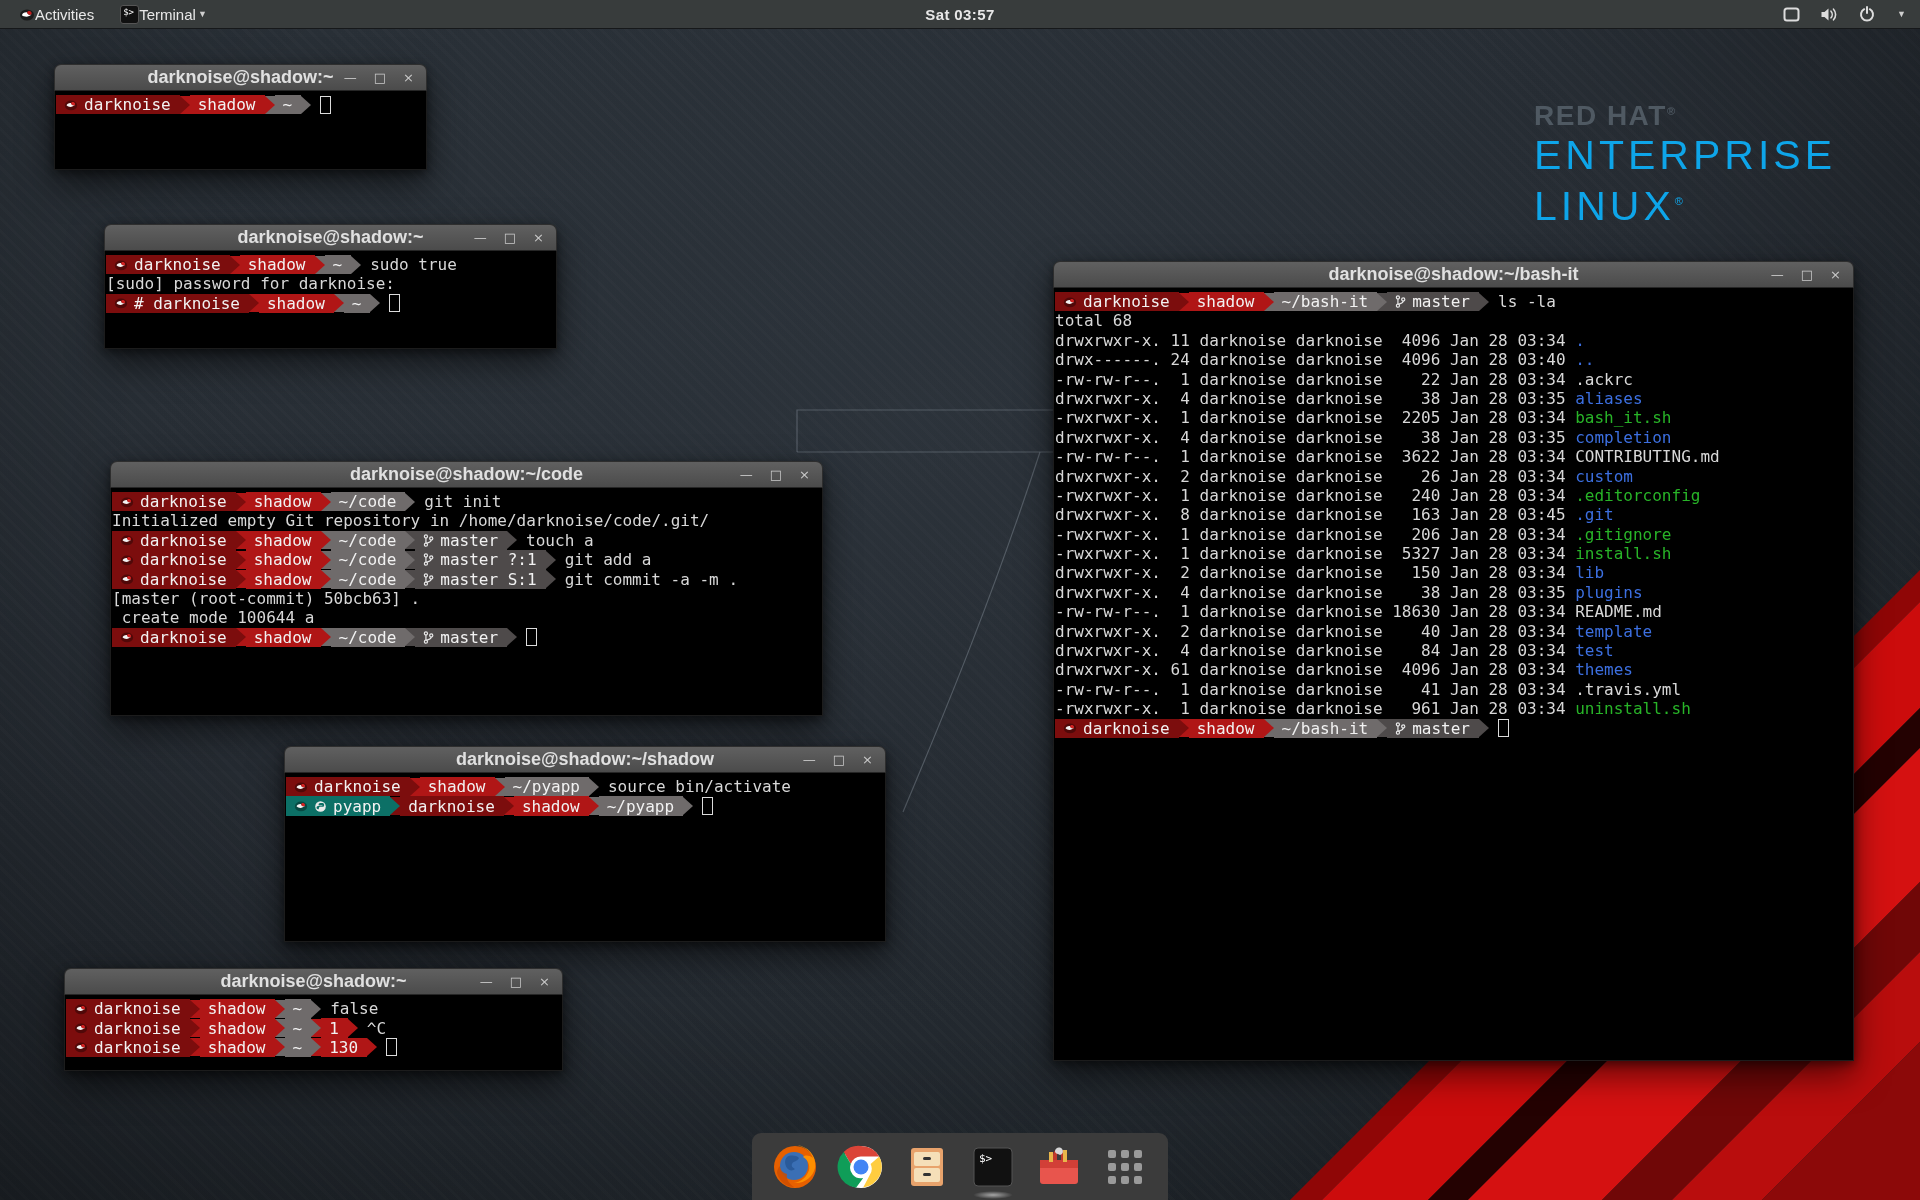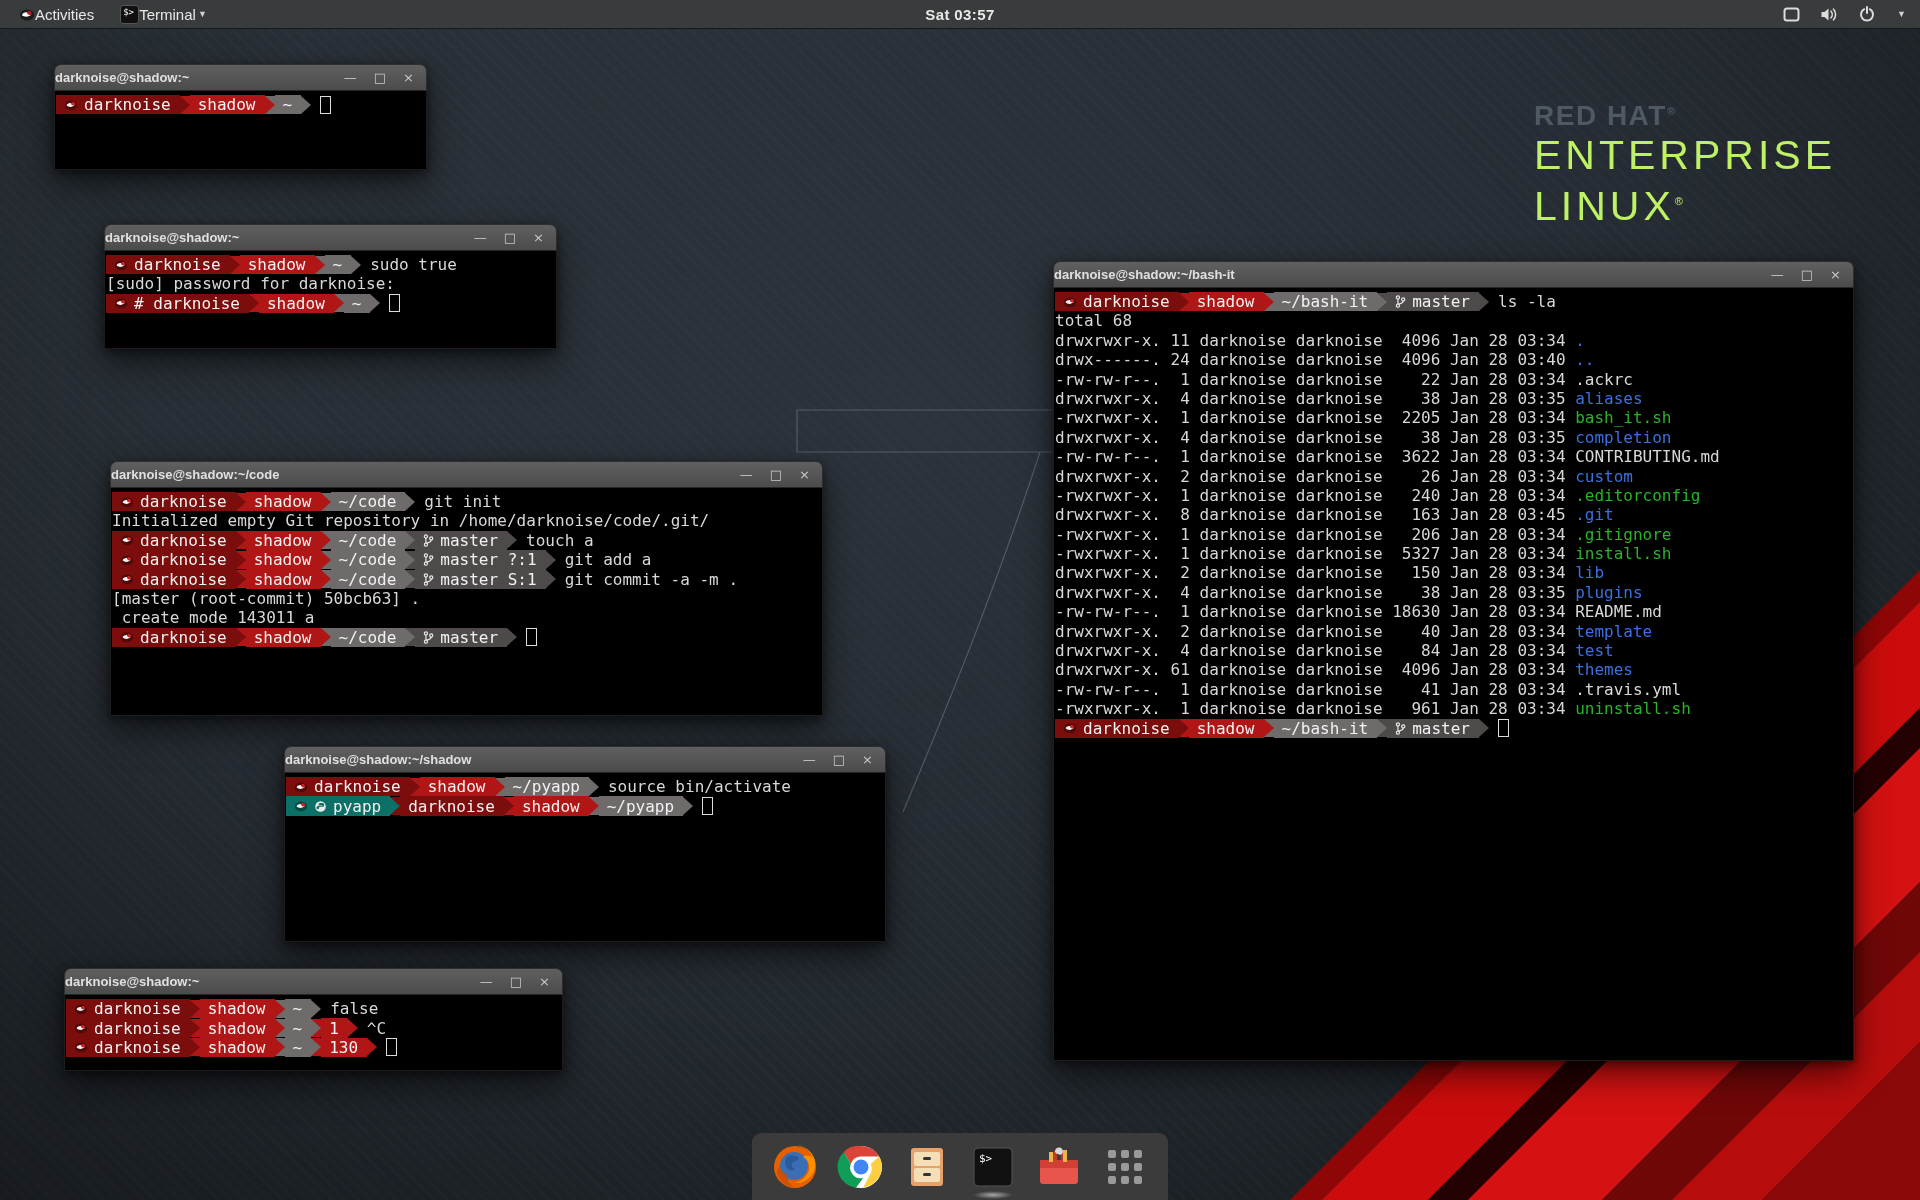--- a/index.html
+++ b/index.html
@@ -21,28 +21,28 @@
   .rh-dot svg{display:block;}
   .term-tile{width:19px;height:19px;background:#101010;border:1px solid #555;border-radius:3px;
     color:#fff;font-family:"DejaVu Sans Mono",monospace;font-size:9px;display:flex;align-items:flex-start;justify-content:flex-start;padding:1px 0 0 2px;box-sizing:border-box;}
   .caret{font-size:9px;color:#cfcfcf;margin-left:2px;}
   #clock{position:absolute;left:0;right:0;text-align:center;font-weight:bold;letter-spacing:.4px;}
   .tb-right{margin-left:auto;display:flex;align-items:center;gap:20px;padding-right:14px;z-index:2;}
   .tb-right svg{display:block;}
   
   #branding{position:absolute;left:1534px;top:100px;color:#4b555e;z-index:1;user-select:none;}
   #branding .b1{font-size:28px;font-weight:bold;letter-spacing:1.5px;color:#4f5962;}
-  #branding .b2,#branding .b3{font-size:41px;font-weight:300;letter-spacing:4px;line-height:46px;color:#bef264;}
+  #branding .b2,#branding .b3{font-size:41px;font-weight:300;letter-spacing:4px;line-height:46px;color:#0ea5e9;}
   #branding sup{font-size:11px;vertical-align:super;}
   
   .window{position:absolute;border-radius:8px 8px 2px 2px;box-shadow:0 14px 34px rgba(0,0,0,.55),0 3px 10px rgba(0,0,0,.45);z-index:10;}
   .titlebar{height:27px;border-radius:7px 7px 0 0;background:linear-gradient(#606060,#4b4b4b);
     border:1px solid #2e2e2e;border-bottom:1px solid #262626;box-sizing:border-box;
     display:flex;align-items:center;position:relative;}
-  .title{position:absolute;left:0;right:0;font-size:13px;font-weight:bold;color:#e0e0e0;}
+  .title{position:absolute;left:0;right:0;text-align:center;font-size:18px;font-weight:bold;color:#e0e0e0;}
   .winbtns{margin-left:auto;display:flex;align-items:center;gap:17px;padding-right:12px;z-index:2;}
   .winbtn{color:#c9c9c9;font-size:13px;line-height:13px;font-family:"DejaVu Sans",sans-serif;cursor:default;}
   .tbody{background:#000;border:1px solid #1c1c1c;border-top:none;box-sizing:border-box;
     font-family:"DejaVu Sans Mono",monospace;font-size:16px;color:#d8d8d8;
     padding:4px 1px 0 1px;overflow:hidden;height:calc(100% - 27px);}
   .line{height:19.4px;display:flex;align-items:center;white-space:pre;}
   .line.out{display:block;line-height:19.4px;}
   .seg{display:flex;align-items:center;height:19.4px;padding:0 9px 0 8px;color:#f2f2f2;gap:6px;}
   .pl-arrow{width:0;height:0;border-top:9.7px solid transparent;border-bottom:9.7px solid transparent;border-left:10px solid transparent;}
   .cmd{margin-left:9px;color:#d8d8d8;}
@@ -216,21 +216,21 @@
                   <path d="M8.1 4.4c.5 2 2.4 2.7 4.2 2.2.6-.7.6-2.4-1-3.3-1.3-.8-2.7-.1-3.2 1.1z" fill="#d42222"></path>
                 </svg></span><span>darknoise</span></span><span class="pl-arrow" style="border-left-color: rgb(124, 13, 13); background: rgb(176, 22, 22);"></span><span class="seg" style="background: rgb(176, 22, 22);"><span>shadow</span></span><span class="pl-arrow" style="border-left-color: rgb(176, 22, 22); background: rgb(111, 107, 107);"></span><span class="seg" style="background: rgb(111, 107, 107);"><span>~/code</span></span><span class="pl-arrow" style="border-left-color: rgb(111, 107, 107); background: rgb(78, 74, 74);"></span><span class="seg" style="background: rgb(78, 74, 74);"><span><svg width="11" height="15" viewBox="0 0 12 15">
                   <g stroke="#e8e8e8" stroke-width="1.3" fill="none">
                     <circle cx="3.2" cy="3" r="1.7"></circle>
                     <circle cx="3.2" cy="12" r="1.7"></circle>
                     <circle cx="9" cy="5.2" r="1.7"></circle>
                     <path d="M3.2 4.7v5.6M9 6.9c0 2.2-2.6 2.7-5 3.6"></path>
                   </g>
                 </svg></span><span>master S:1</span></span><span class="pl-arrow" style="border-left-color: rgb(78, 74, 74); background: transparent;"></span><span class="cmd">git commit -a -m .</span></div>
           <div class="line out"><span>[master (root-commit) 50bcb63] .</span></div>
-          <div class="line out"><span> create mode 143011 a</span></div>
+          <div class="line out"><span> create mode 100644 a</span></div>
           <div class="line"><span class="seg" style="background: rgb(124, 13, 13);"><span><svg width="14" height="12" viewBox="0 0 16 13">
                   <ellipse cx="8" cy="7" rx="7" ry="5.6" fill="rgba(0,0,0,.35)"></ellipse>
                   <path d="M3 7.2c2.2 2 7 2.1 9.3-.6-1.8.5-3.7-.2-4.2-2.2-2-.5-5.1.9-5.1 2.8z" fill="#f2f2f2"></path>
                   <path d="M8.1 4.4c.5 2 2.4 2.7 4.2 2.2.6-.7.6-2.4-1-3.3-1.3-.8-2.7-.1-3.2 1.1z" fill="#d42222"></path>
                 </svg></span><span>darknoise</span></span><span class="pl-arrow" style="border-left-color: rgb(124, 13, 13); background: rgb(176, 22, 22);"></span><span class="seg" style="background: rgb(176, 22, 22);"><span>shadow</span></span><span class="pl-arrow" style="border-left-color: rgb(176, 22, 22); background: rgb(111, 107, 107);"></span><span class="seg" style="background: rgb(111, 107, 107);"><span>~/code</span></span><span class="pl-arrow" style="border-left-color: rgb(111, 107, 107); background: rgb(78, 74, 74);"></span><span class="seg" style="background: rgb(78, 74, 74);"><span><svg width="11" height="15" viewBox="0 0 12 15">
                   <g stroke="#e8e8e8" stroke-width="1.3" fill="none">
                     <circle cx="3.2" cy="3" r="1.7"></circle>
                     <circle cx="3.2" cy="12" r="1.7"></circle>
                     <circle cx="9" cy="5.2" r="1.7"></circle>
                     <path d="M3.2 4.7v5.6M9 6.9c0 2.2-2.6 2.7-5 3.6"></path>

